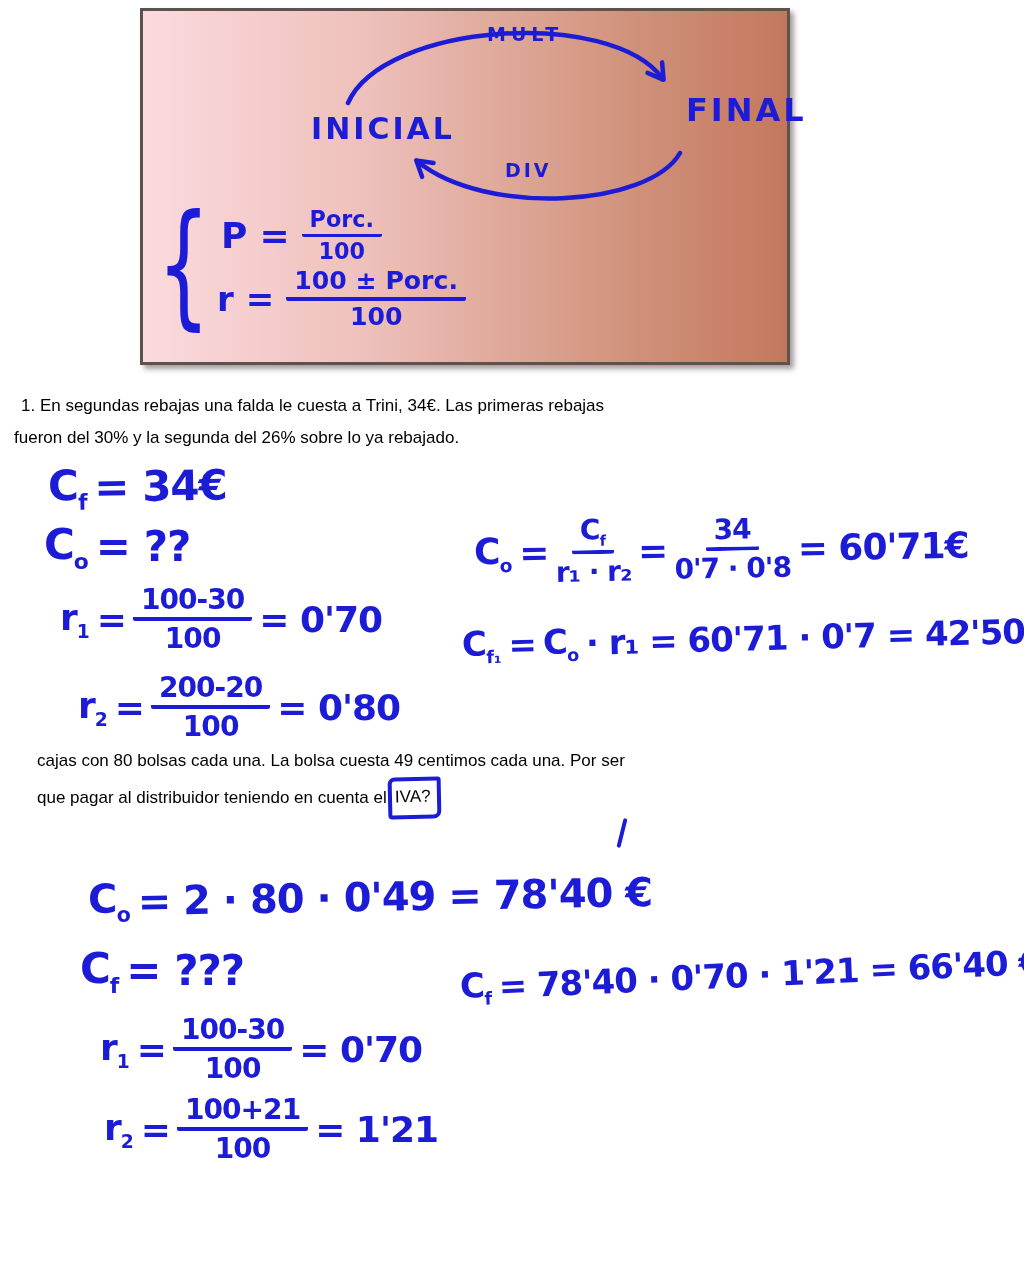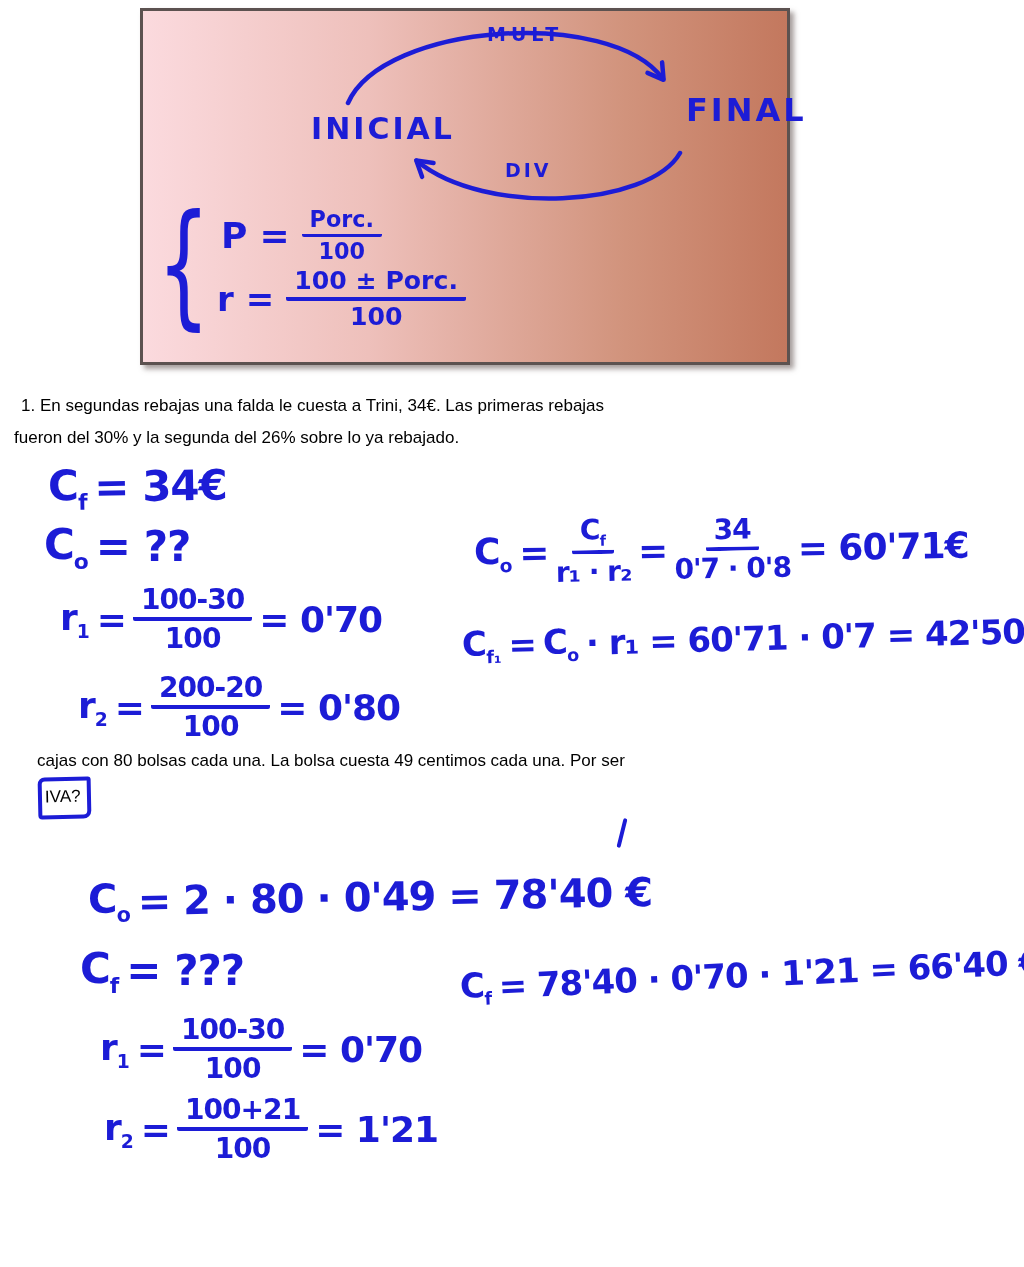--- a/index.html
+++ b/index.html
@@ -193,20 +193,21 @@
   <div class="hw work w-p1-cf1calc">
     <span class="vg"><span>C</span><span class="sb2">f₁</span></span>
     <span>=</span>
     <span class="vg"><span>C</span><span class="sb2">o</span></span>
     <span>· r₁ = 60'71 · 0'7 = 42'50€</span>
   </div>
 
   <div class="ptxt p2">
     <div>cajas con 80 bolsas cada una. La bolsa cuesta 49 centimos cada una. Por ser</div>
     <div class="l4">
+      <span>que pagar al distribuidor teniendo en cuenta el</span>
       <span class="iva-box">IVA?</span>
     </div>
   </div>
   <div class="iva-tail"></div>
 
   <div class="hw work w-p2-co">
     <span class="vg"><span>C</span><span class="sb2">o</span></span>
     <span>= 2 · 80 · 0'49 = 78'40 €</span>
   </div>
 

